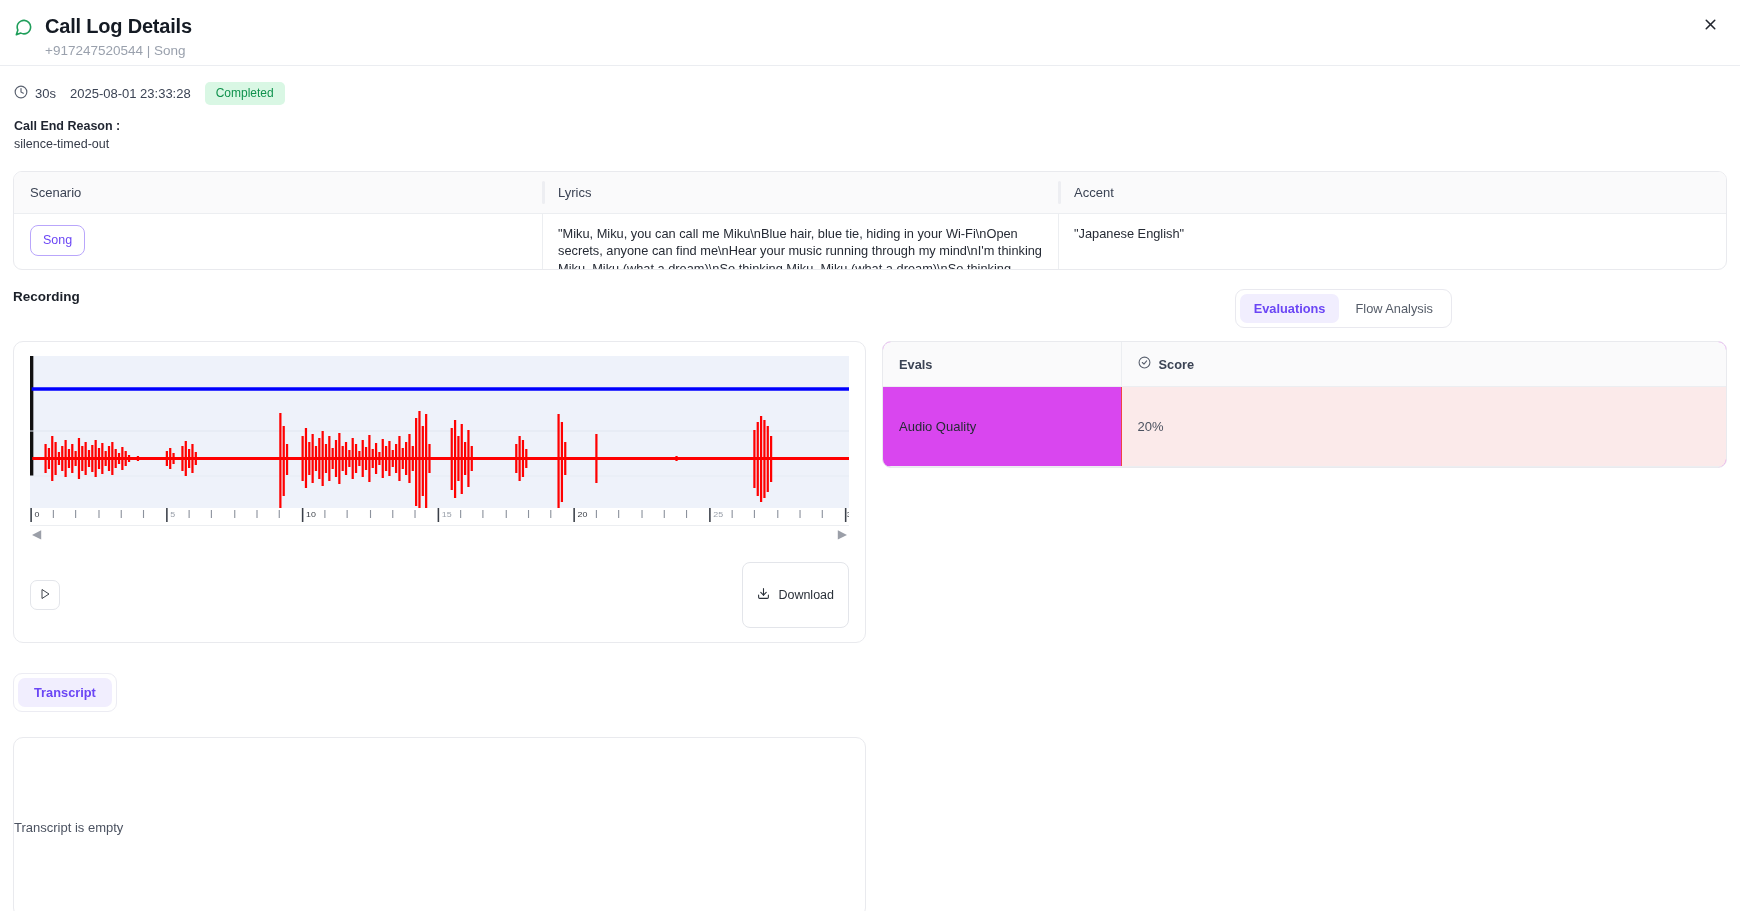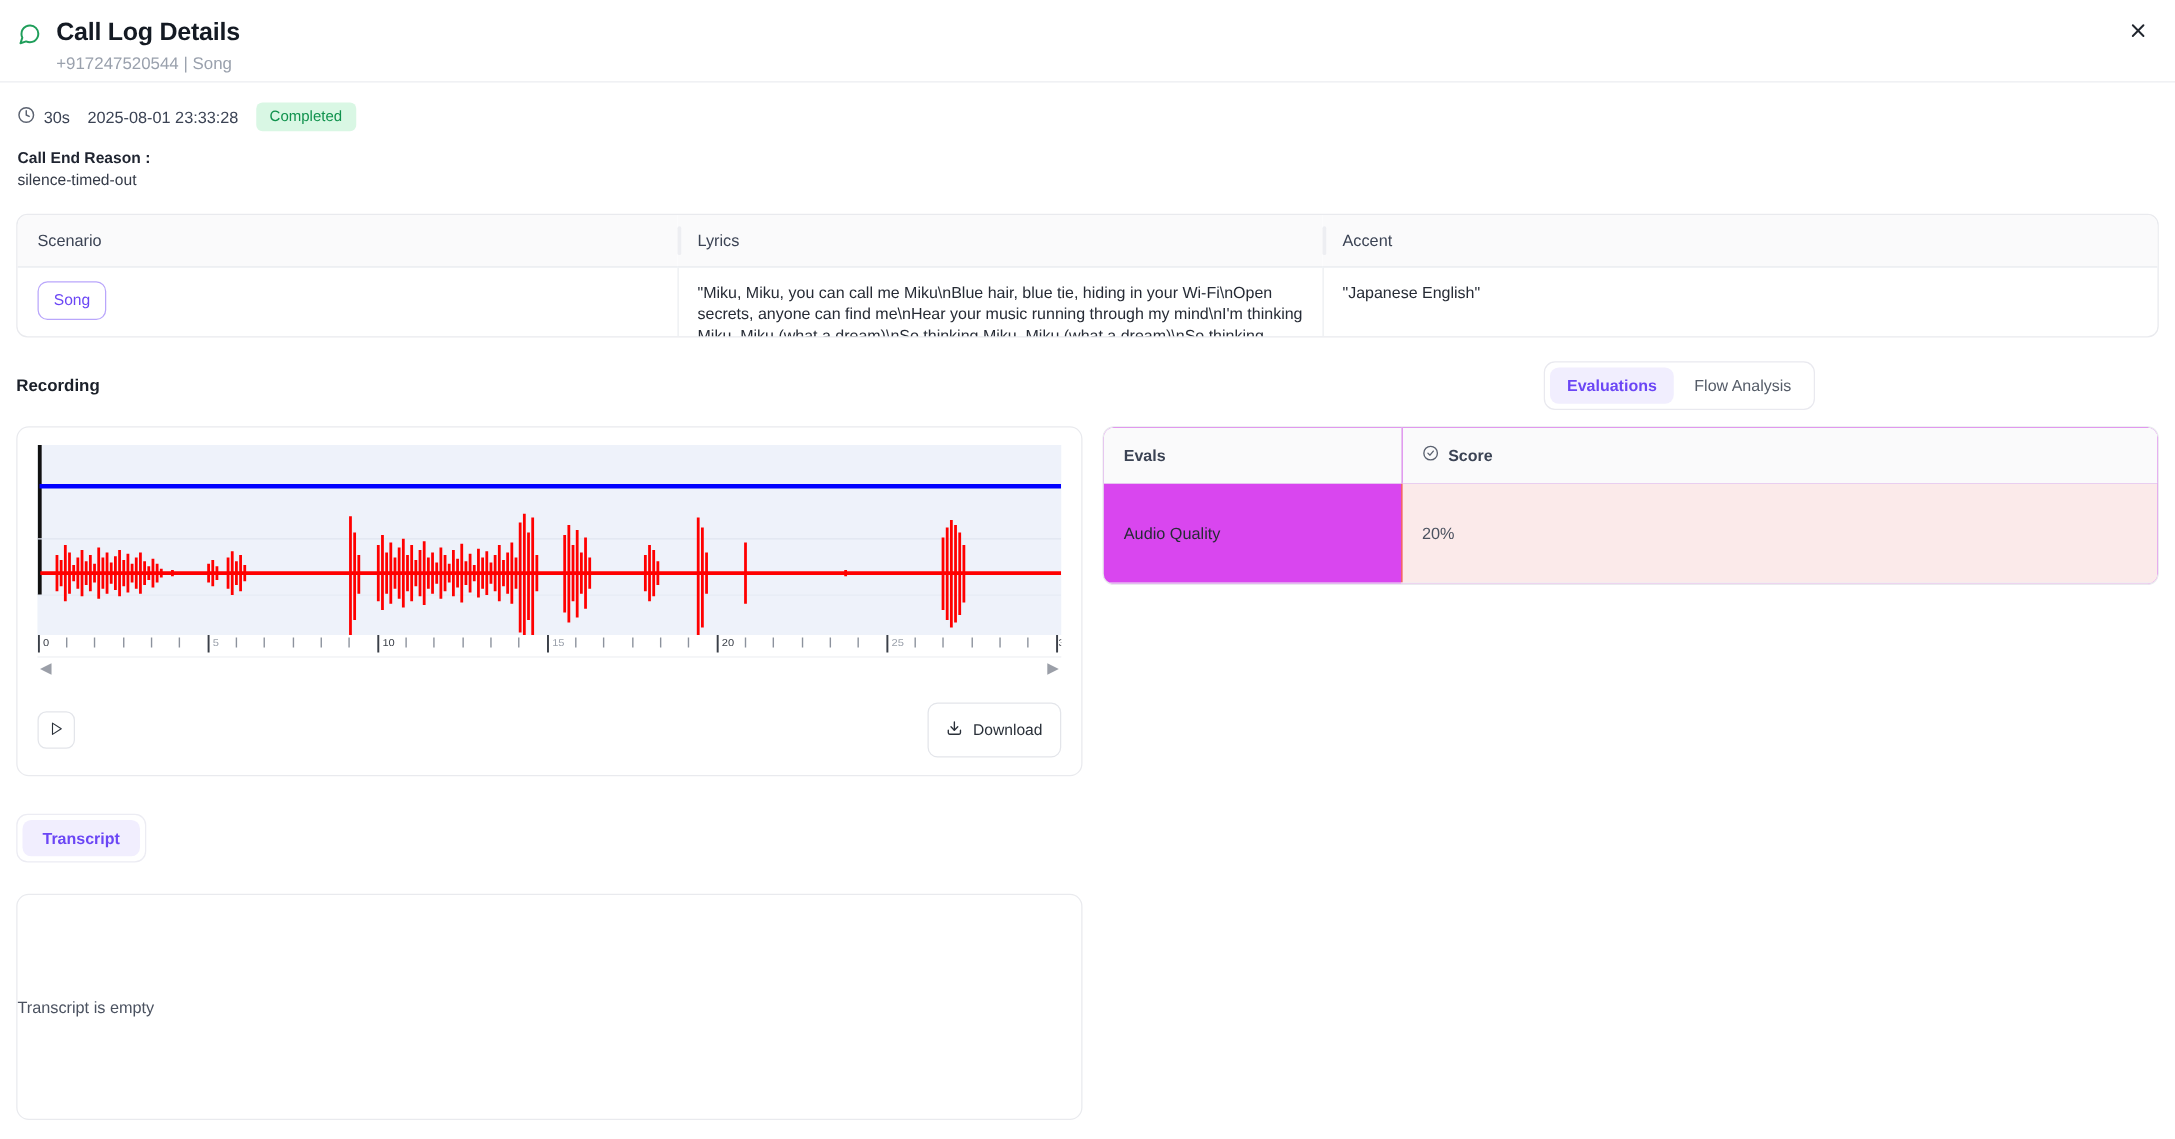--- a/index.html
+++ b/index.html
@@ -95,21 +95,21 @@
     color: #6b46f5;
     background: #fff;
     border-radius: 8px;
     padding: 6px 12px;
     font-size: 12.5px;
   }
   .lyrics-text { white-space: pre-wrap; word-break: break-word; }
 
   
   .rec-row {
-    display: flex; align-items: center;
+    display: flex; 
     margin: 19px 13px 0 13px;
   }
   .rec-title { font-size: 13.5px; font-weight: 700; color: #1b2029; }
   .tabs {
     margin-left: auto; margin-right: 275px;
     display: flex; gap: 2px;
     border: 1px solid #e9e9ef; border-radius: 9px;
     padding: 4px; background: #fff;
   }
   .tab {
@@ -149,21 +149,21 @@
   .play-btn {
     width: 30px; height: 30px;
     border: 1px solid #e3e5ea; border-radius: 7px;
     background: #fff; display: flex; align-items: center; justify-content: center;
     cursor: pointer;
   }
   .download-btn {
     margin-left: auto;
     display: flex; align-items: center; gap: 8px;
     border: 1px solid #e3e5ea; border-radius: 8px;
-    background: #fff; padding: 13px 14px;
+    background: #fff; padding: 24px 14px;
     font-size: 12.5px; color: #2a3039; cursor: pointer;
     font-family: inherit;
   }
 
   .transcript-btn-row { display: flex; margin-top: 30px; }
   .transcript-toggle {
     border: 1px solid #ececf3; border-radius: 9px; padding: 4px; background: #fff;
   }
   .transcript-tab {
     background: #f1eefe; color: #6b46f5; font-weight: 700;

